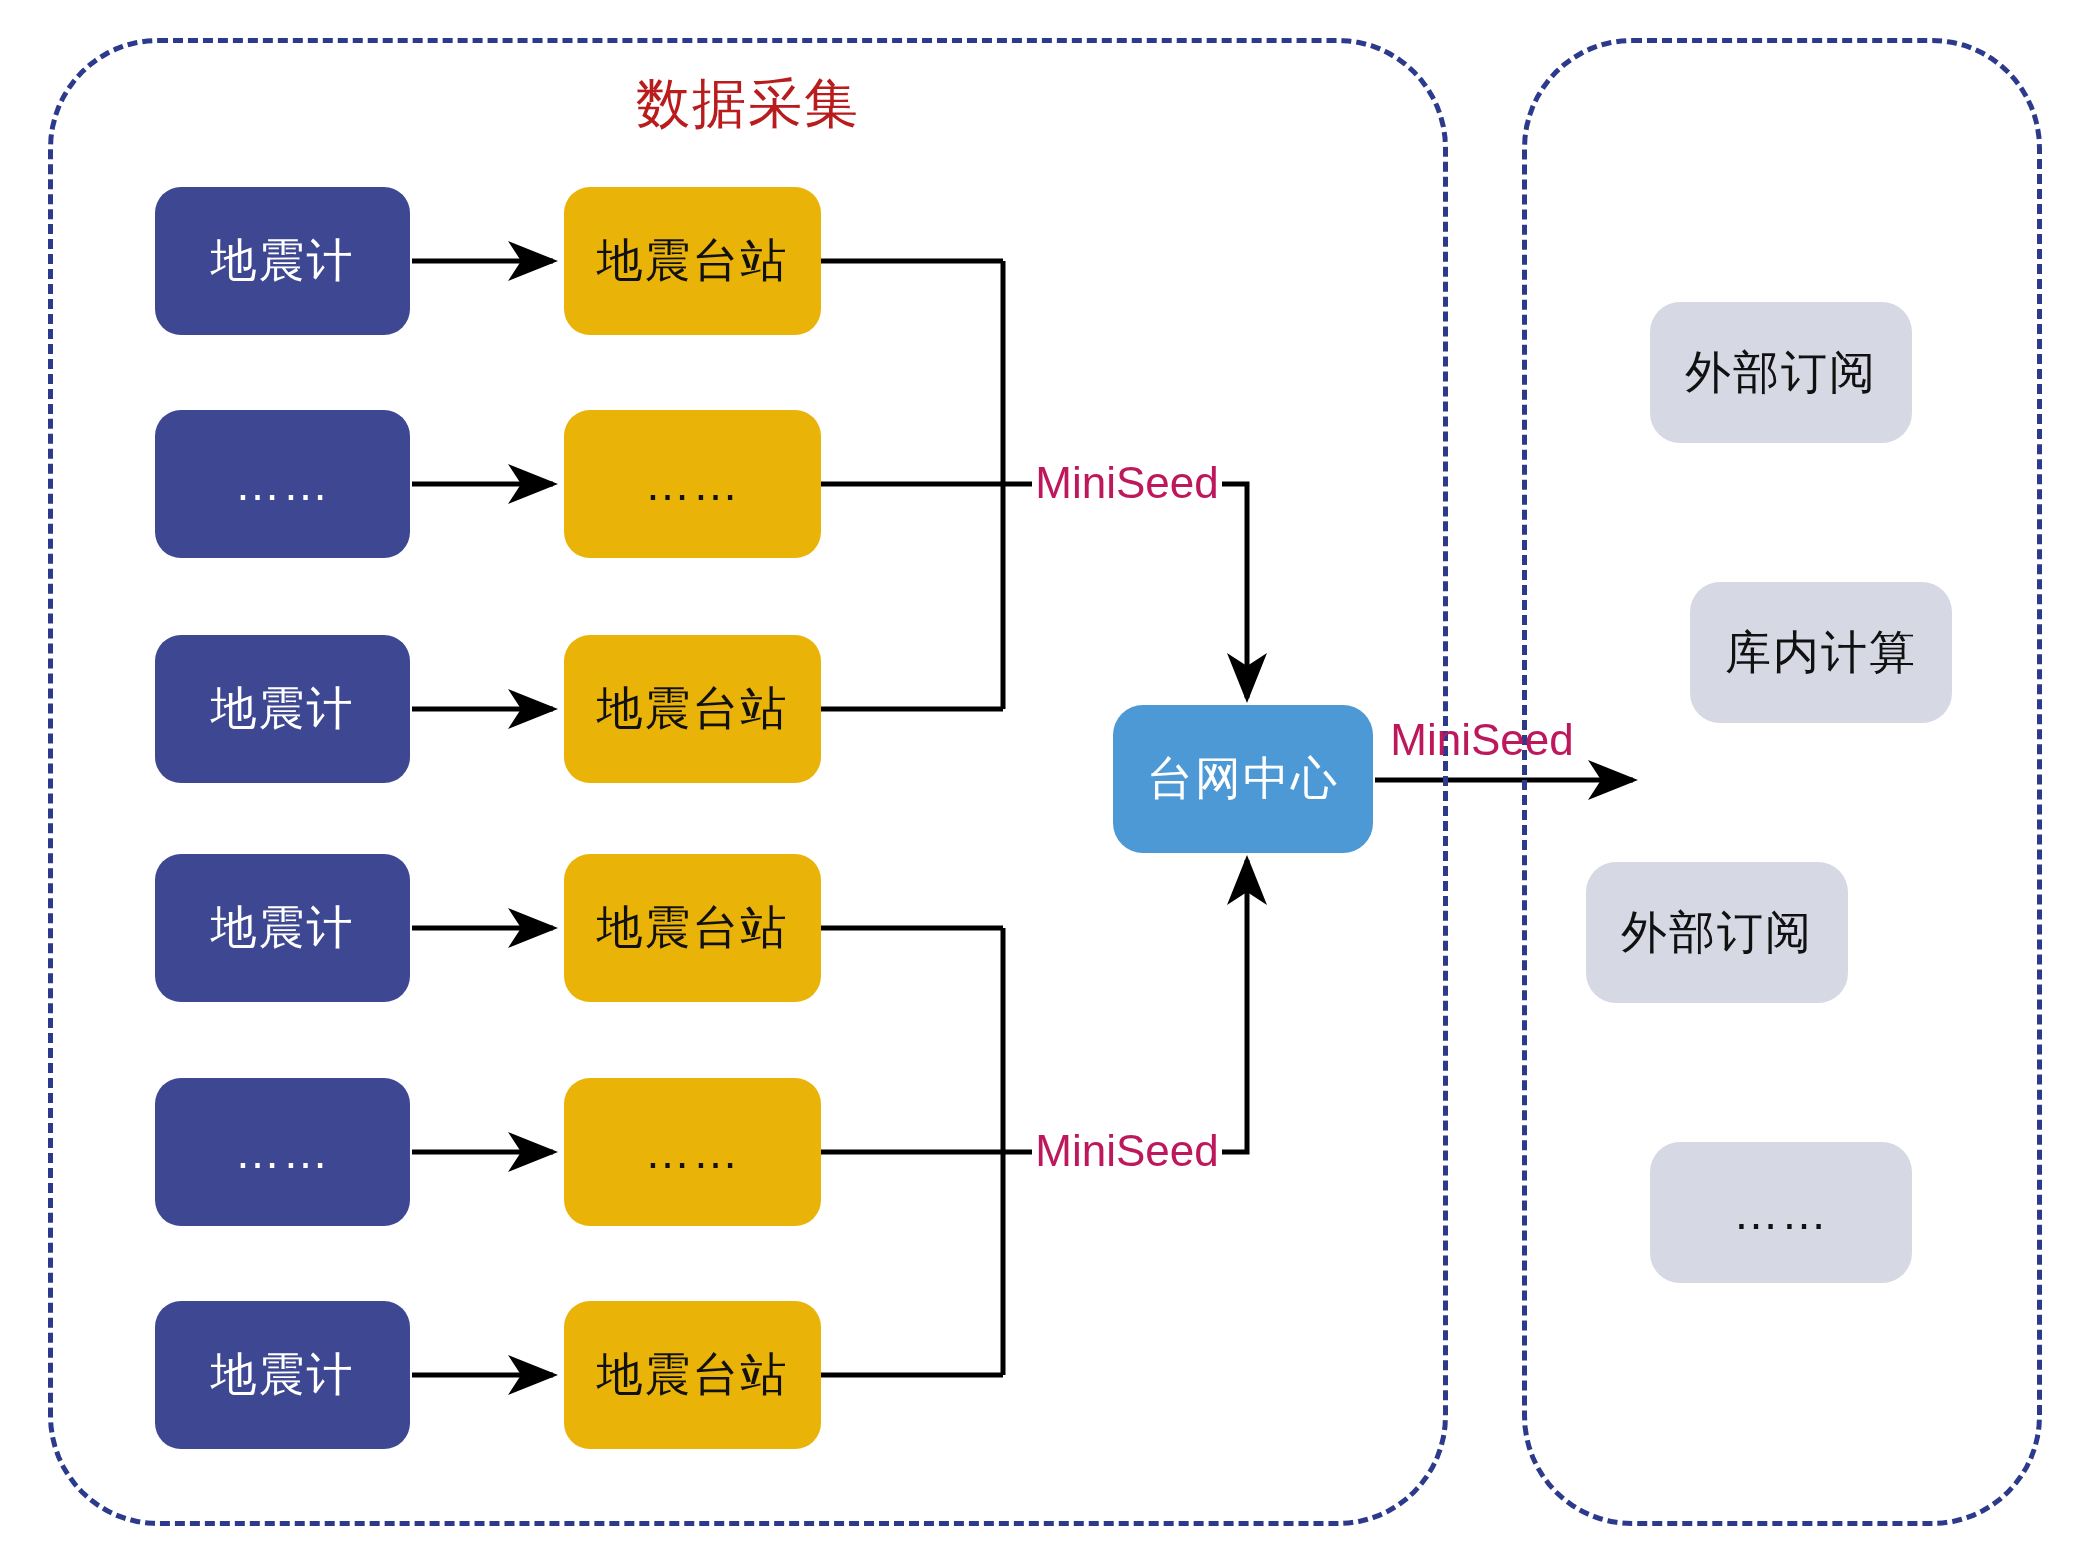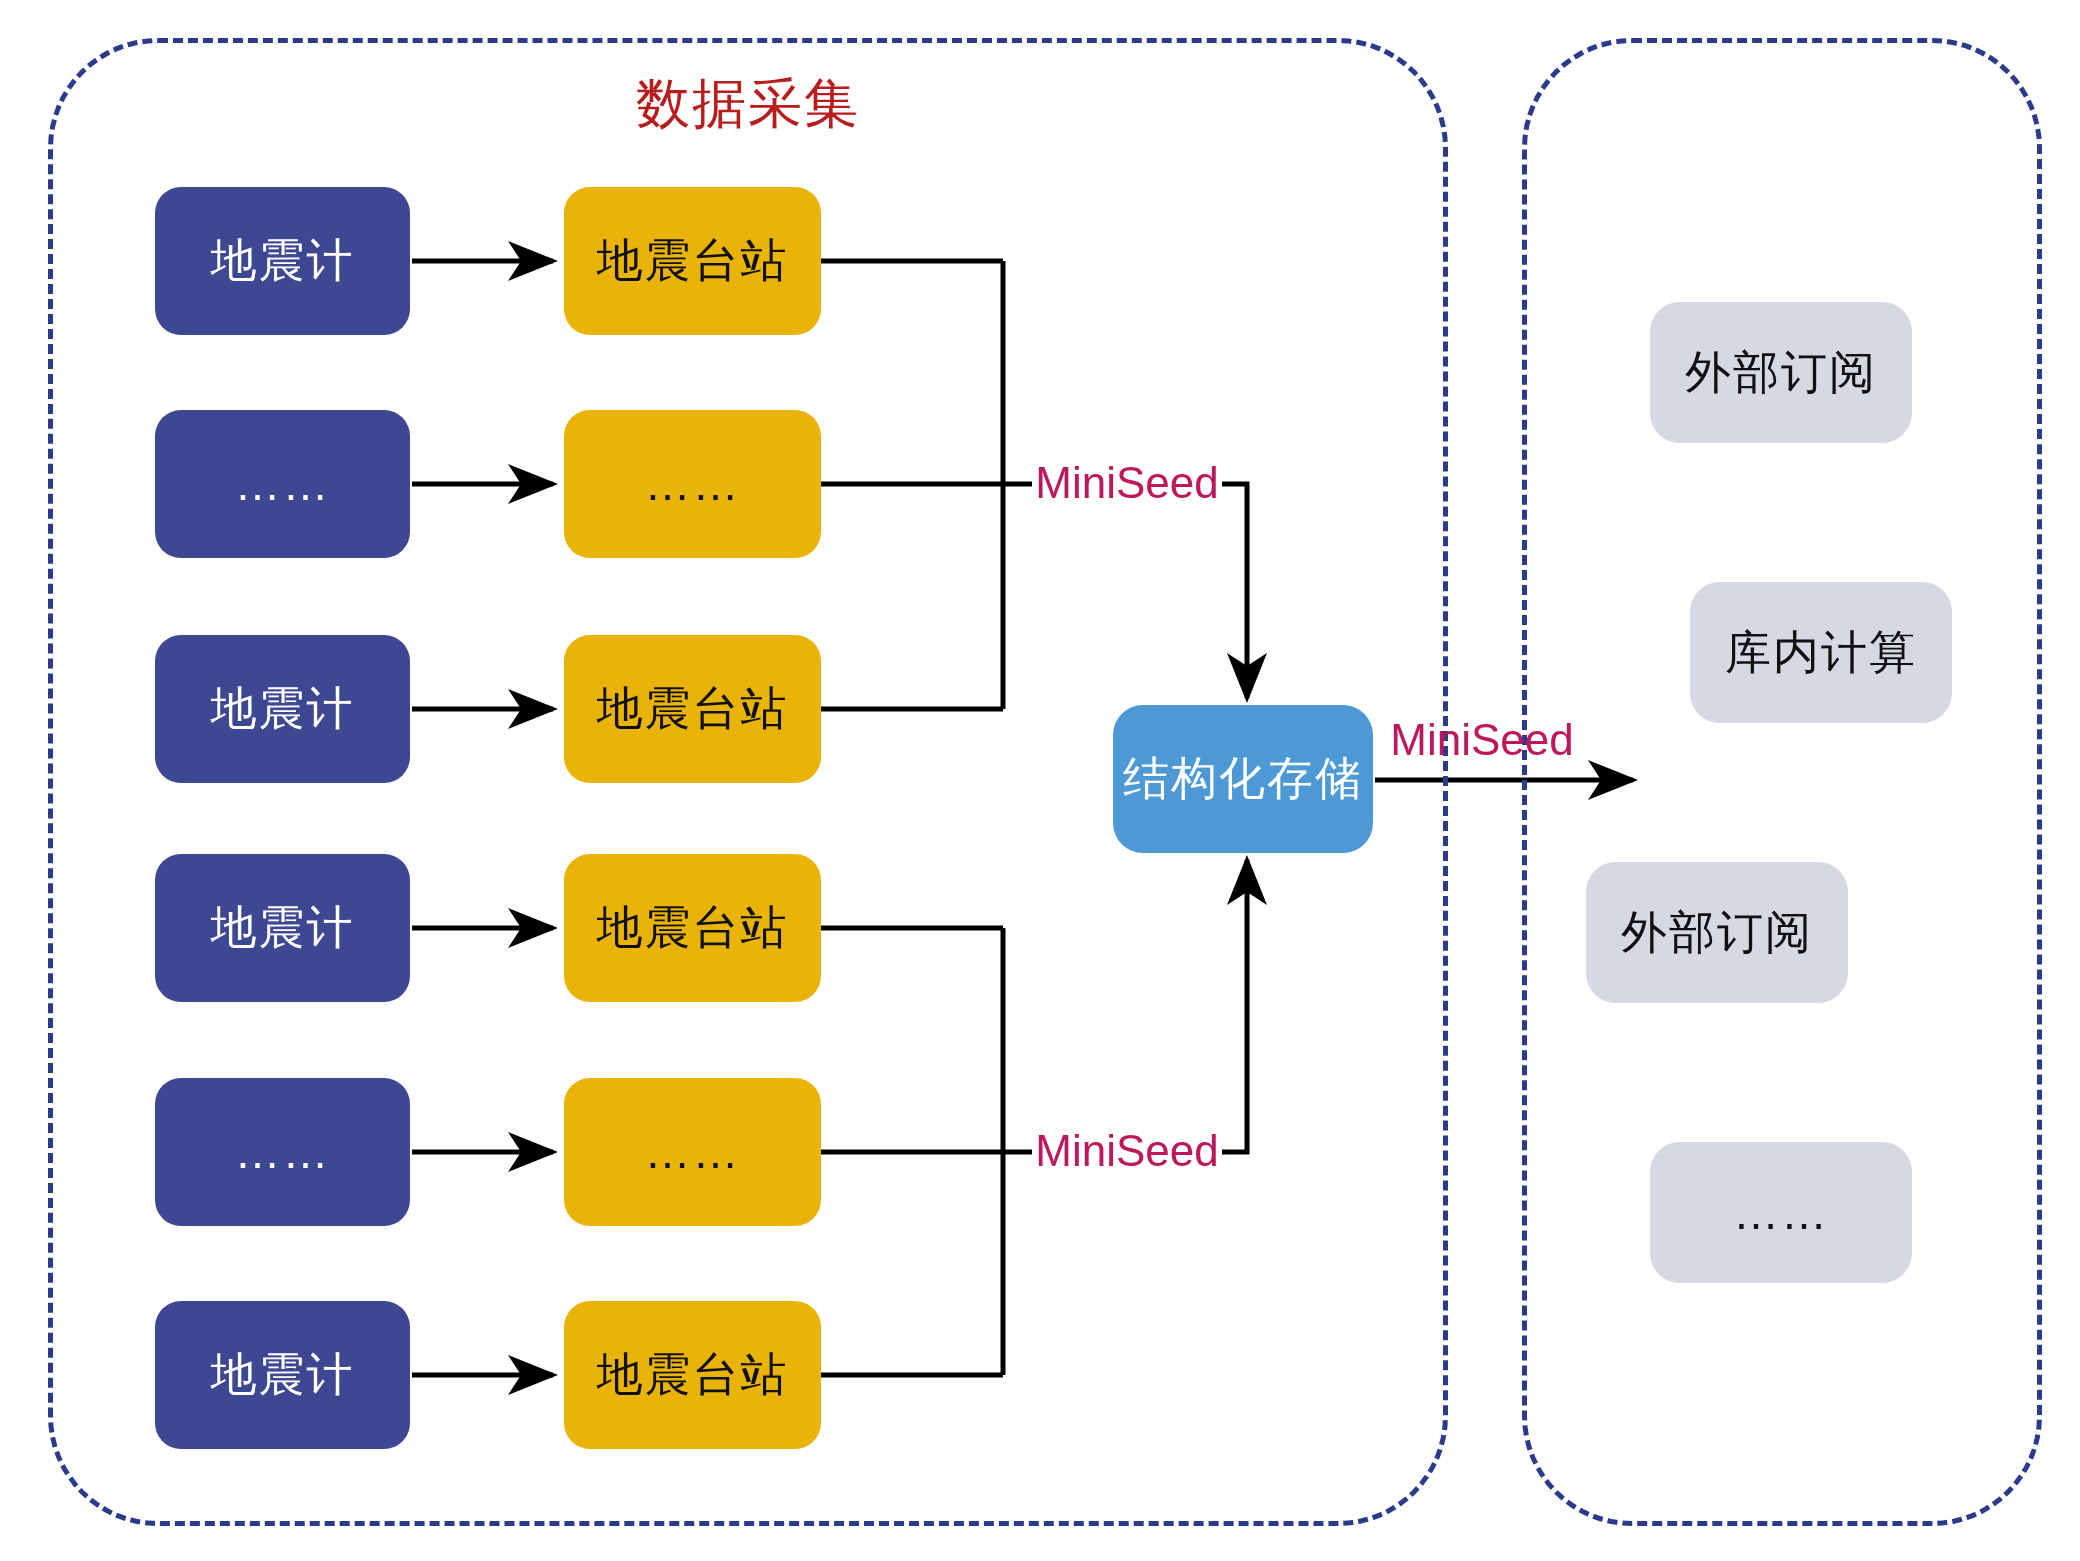--- a/index.html
+++ b/index.html
@@ -124,20 +124,20 @@
   <div class="box station" style="left:564px; top:410px;">……</div>
   <div class="box station" style="left:564px; top:635px;">地震台站</div>
   <div class="box station" style="left:564px; top:854px;">地震台站</div>
   <div class="box station" style="left:564px; top:1078px;">……</div>
   <div class="box station" style="left:564px; top:1301px;">地震台站</div>
 
   <div class="wire-label" style="left:1127px; top:483px;">MiniSeed</div>
   <div class="wire-label" style="left:1127px; top:1151px;">MiniSeed</div>
   <div class="wire-label" style="left:1482px; top:740px;">MiniSeed</div>
 
-  <div class="box hub" style="left:1113px; top:705px;">结构化存储</div>
+  <div class="box hub" style="left:1113px; top:705px;">台网中心</div>
 
   <div class="box proc" style="left:1650px; top:302px;">外部订阅</div>
   <div class="box proc" style="left:1650px; top:582px;margin-left:40px;">库内计算</div>
   <div class="box proc" style="left:1586px; top:862px;">外部订阅</div>
   <div class="box proc" style="left:1650px; top:1142px;">……</div>
 
 </div>
 
 </body></html>

